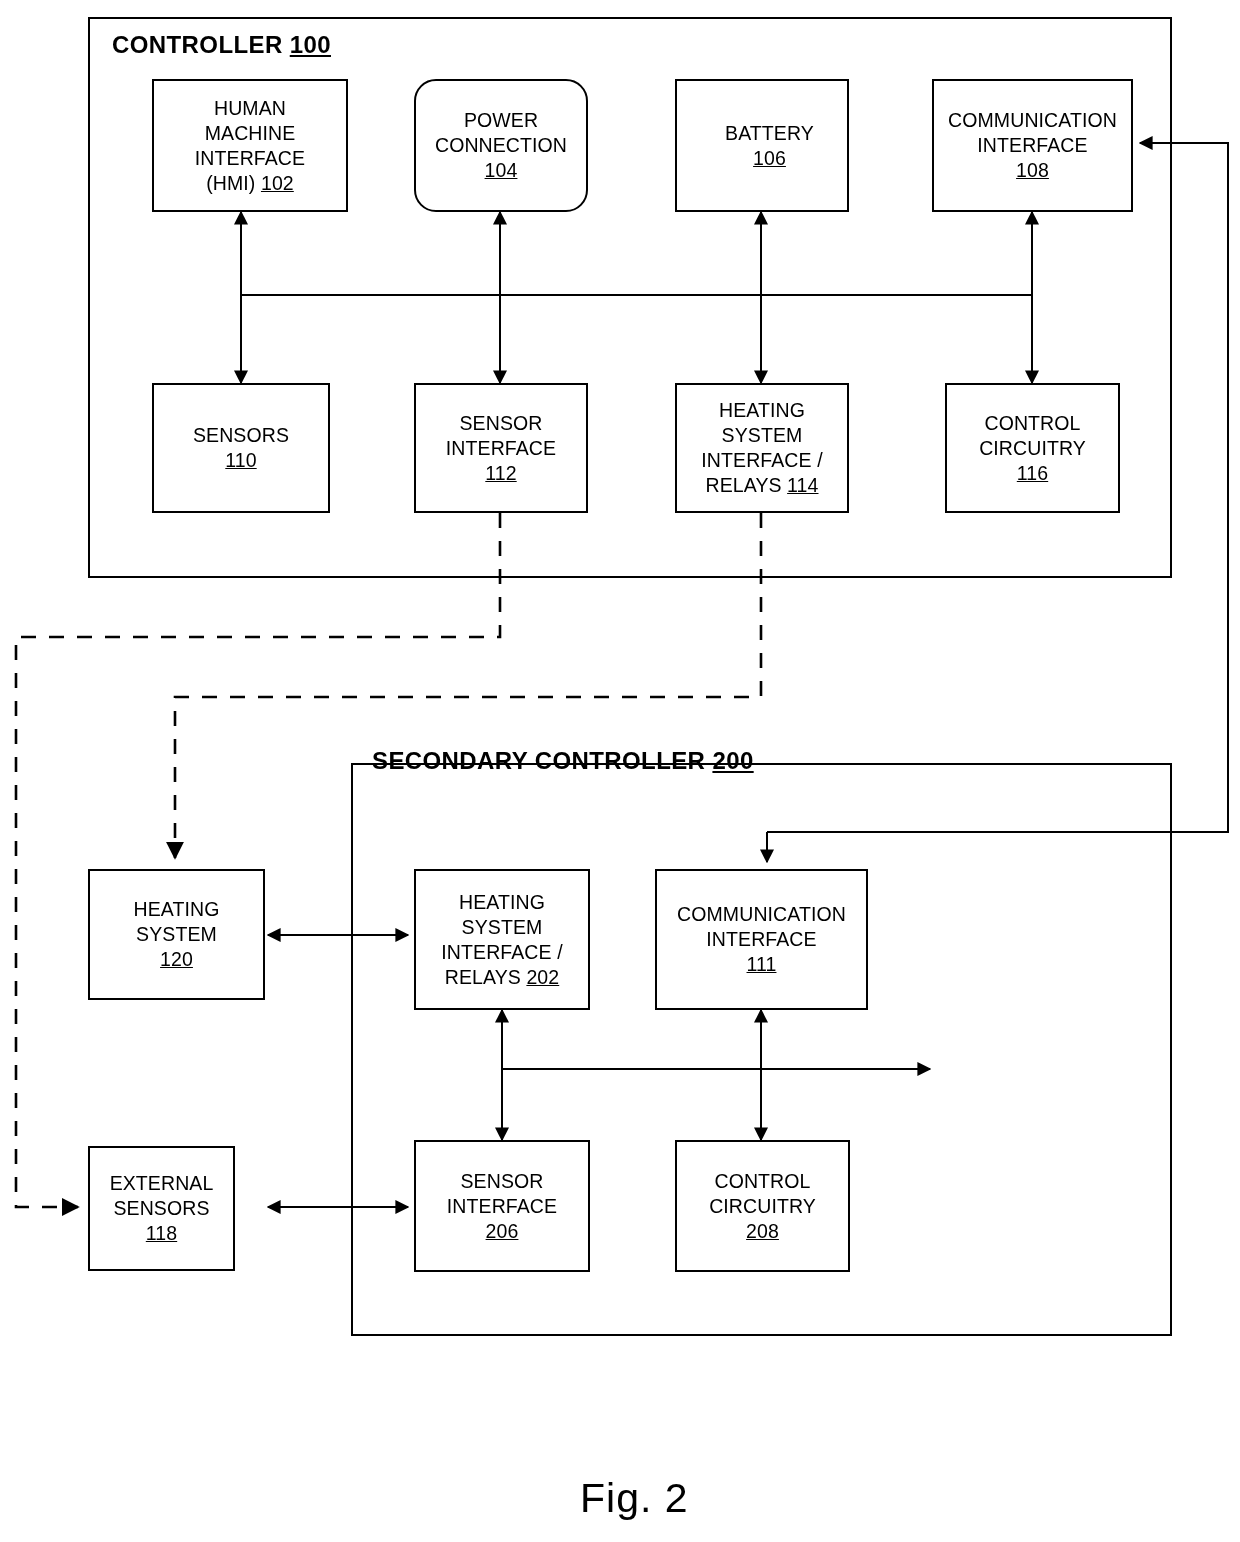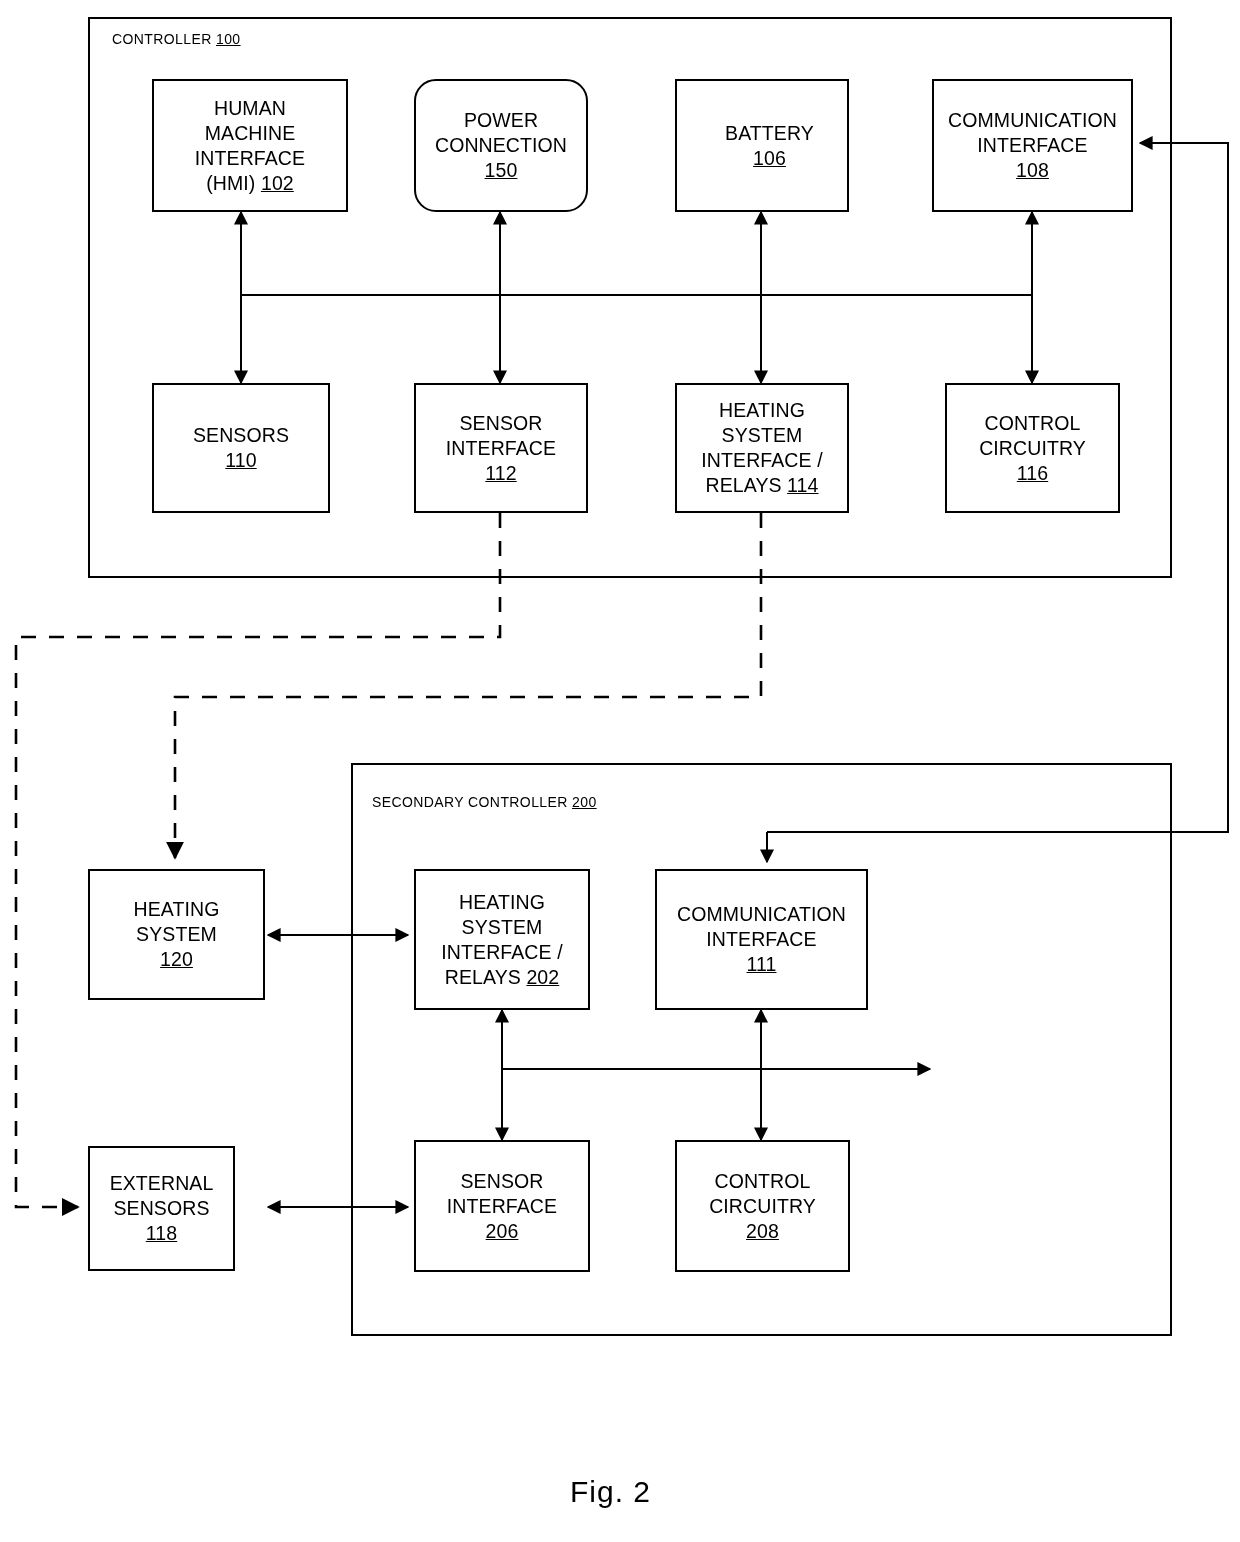--- a/index.html
+++ b/index.html
@@ -26,22 +26,22 @@
     pointer-events: none;
   }
   .group-box {
     position: absolute;
     border: 2px solid #000;
     box-sizing: border-box;
     background: transparent;
   }
   .group-title {
     position: absolute;
-    font-weight: normal;
-    font-size: 14px;
+    font-weight: bold;
+    font-size: 24px;
     letter-spacing: 0.4px;
     white-space: nowrap;
   }
   .group-title .num {
     text-decoration: underline;
   }
   .node {
     position: absolute;
     border: 2px solid #000;
     box-sizing: border-box;
@@ -56,23 +56,24 @@
     line-height: 25px;
     letter-spacing: 0.1px;
     padding: 0 4px;
     white-space: pre-line;
   }
   .node .node-text u {
     text-decoration: underline;
   }
   .fig-caption {
     position: absolute;
-    font-size: 30px;
+    font-size: 41px;
     letter-spacing: 1px;
     white-space: nowrap;
+    margin-left: 10px;
   }
 </style>
 </head>
 <body>
 
 <div id="page">
 
   <svg class="layer" viewBox="0 0 1240 1542" xmlns="http://www.w3.org/2000/svg">
     <defs>
       <marker id="ah" viewBox="0 0 10 10" refX="9" refY="5" markerWidth="7" markerHeight="7" orient="auto-start-reverse" markerUnits="strokeWidth">
@@ -104,30 +105,30 @@
     <line x1="502" y1="1010" x2="502" y2="1140" stroke="#000" stroke-width="2" marker-start="url(#ah)" marker-end="url(#ah)"></line>
     <line x1="761" y1="1010" x2="761" y2="1140" stroke="#000" stroke-width="2" marker-start="url(#ah)" marker-end="url(#ah)"></line>
   </svg>
 
   <div class="group-box" style="left:88px; top:17px; width:1084px; height:561px;"></div>
   <div class="group-title" style="left:112px; top:31px;">
     <span>CONTROLLER </span><span class="num">100</span>
   </div>
 
   <div class="group-box" style="left:351px; top:763px; width:821px; height:573px;"></div>
-  <div class="group-title" style="left:372px; top:794px;">
+  <div class="group-title" style="left:372px; top:747px;">
     <span>SECONDARY CONTROLLER </span><span class="num">200</span>
   </div>
 
   <div class="node" style="left:152px; top:79px; width:196px; height:133px;">
     <div class="node-text">HUMAN<br>MACHINE<br>INTERFACE<br>(HMI) <u>102</u></div>
   </div>
 
   <div class="node" style="left:414px; top:79px; width:174px; height:133px;border-radius:22px;">
-    <div class="node-text">POWER<br>CONNECTION<br><u>150</u></div>
+    <div class="node-text">POWER<br>CONNECTION<br><u>104</u></div>
   </div>
 
   <div class="node" style="left:675px; top:79px; width:174px; height:133px;padding-left:15px;">
     <div class="node-text">BATTERY<br><u>106</u></div>
   </div>
 
   <div class="node" style="left:932px; top:79px; width:201px; height:133px;">
     <div class="node-text">COMMUNICATION<br>INTERFACE<br><u>108</u></div>
   </div>
 

